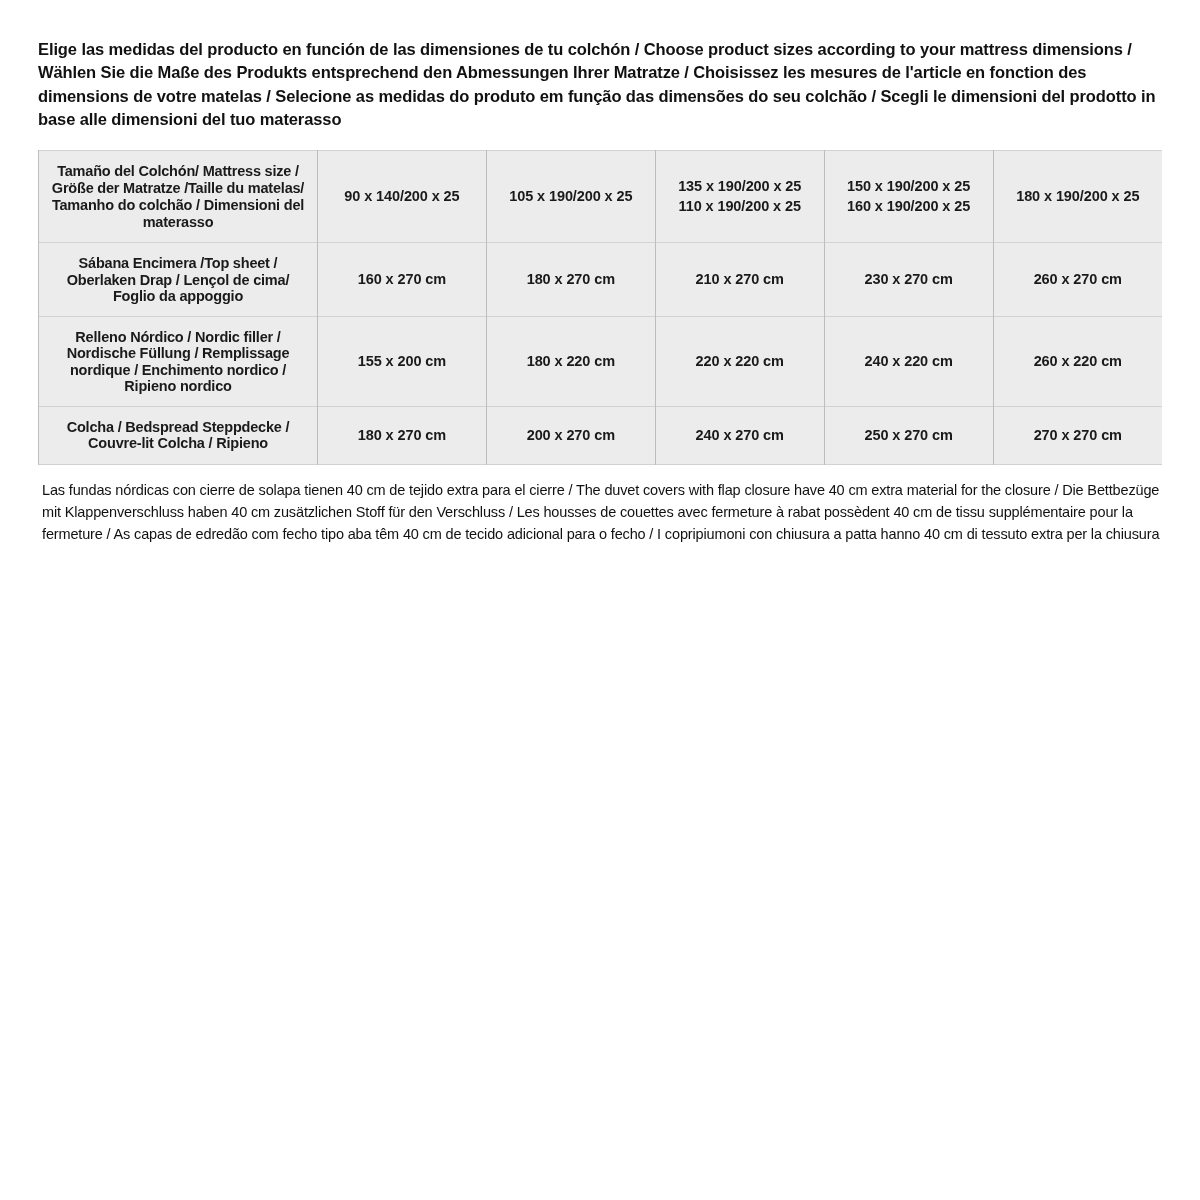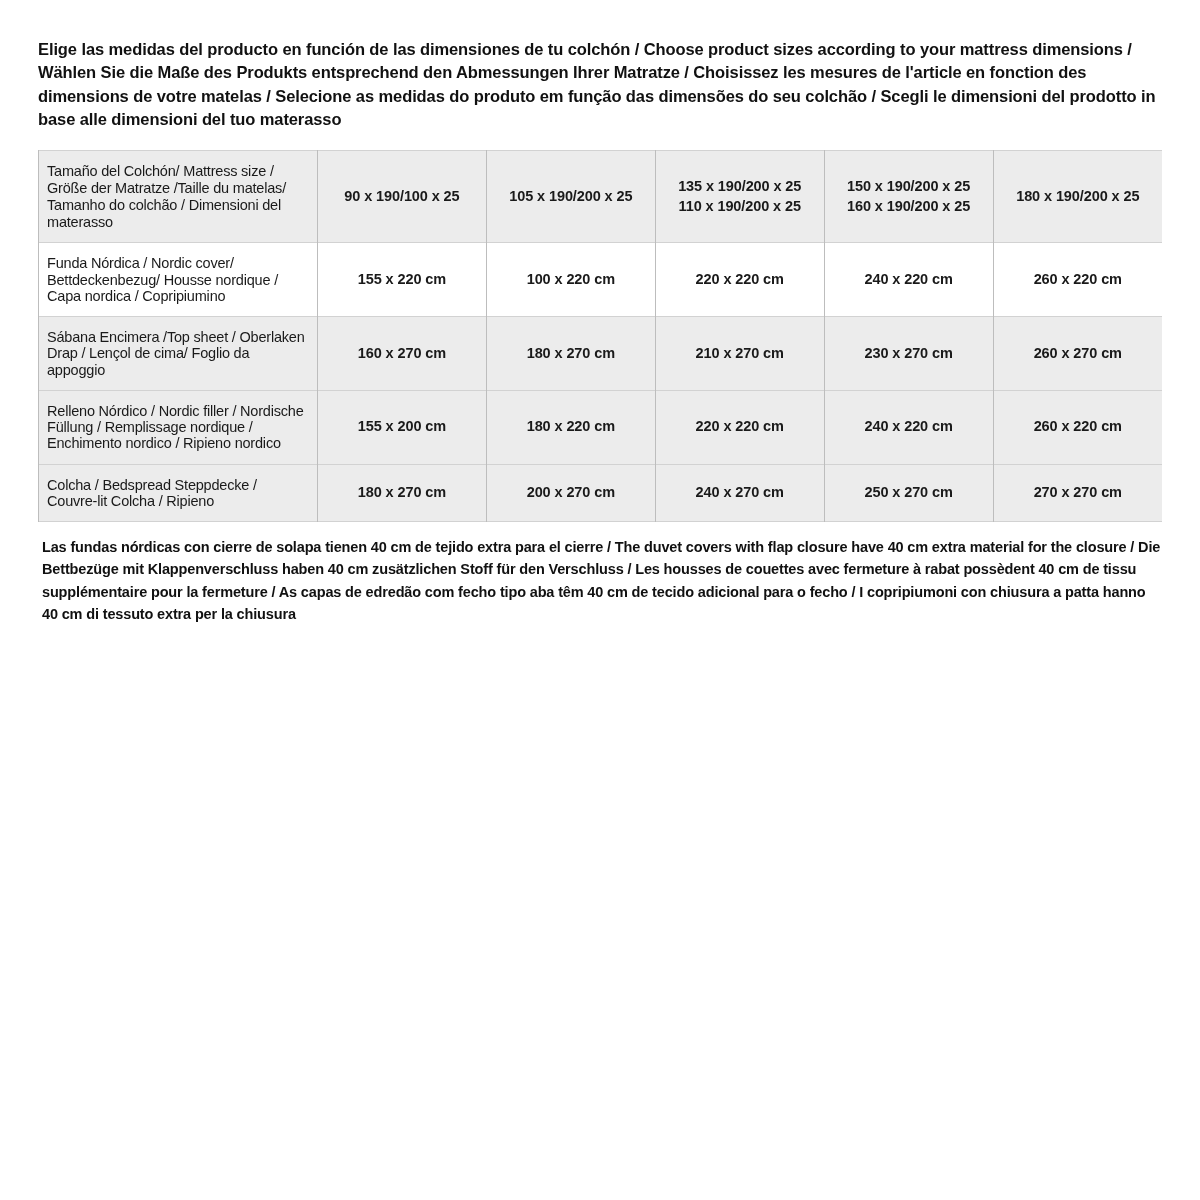--- a/index.html
+++ b/index.html
@@ -46,44 +46,44 @@
   }
   tr.shaded td {
     background: #ececec;
   }
   tr.plain td {
     background: #ffffff;
   }
   td.rowlabel {
     width: 262px;
     font-size: 14.5px;
-    font-weight: normal;
+    font-weight: bold;
     line-height: 1.12;
-    text-align: left;
+    text-align: center;
     padding-left: 6px;
     border-left: none;
     letter-spacing: -0.2px;
   }
   td.val {
     font-size: 14.5px;
     font-weight: bold;
     text-align: center;
     line-height: 1.35;
     letter-spacing: -0.1px;
   }
   td.val.last {
     border-right: none;
   }
   .hdr-label {
     font-size: 14.5px;
     line-height: 1.1;
   }
   .footnote {
     font-size: 14.5px;
-    font-weight: bold;
+    font-weight: normal;
     line-height: 1.55;
     margin-top: 14px;
     padding-left: 4px;
     letter-spacing: -0.15px;
     color: #111111;
   }
   .cell-multiline span {
     display: block;
   }
 </style>
@@ -95,21 +95,21 @@
   <div class="intro">Elige las medidas del producto en función de las dimensiones de tu colchón / Choose product sizes according to your mattress dimensions / Wählen Sie die Maße des Produkts entsprechend den Abmessungen Ihrer Matratze / Choisissez les mesures de l'article en fonction des dimensions de votre matelas / Selecione as medidas do produto em função das dimensões do seu colchão / Scegli le dimensioni del prodotto in base alle dimensioni del tuo materasso</div>
 
   <table class="size-table">
     <tbody>
       <tr class="shaded">
         <td class="rowlabel">
           <span class="hdr-label">Tamaño del Colchón/ Mattress size / Größe der Matratze /Taille du matelas/ Tamanho do colchão / Dimensioni del materasso</span>
         </td>
         <td class="val">
           <div class="cell-multiline">
-            <span>90 x 190/100 x 25</span>
+            <span>90 x 140/200 x 25</span>
           </div>
         </td>
         <td class="val">
           <div class="cell-multiline">
             <span>105 x 190/200 x 25</span>
           </div>
         </td>
         <td class="val">
           <div class="cell-multiline">
             <span>135 x 190/200 x 25</span>
@@ -122,28 +122,20 @@
             <span>160 x 190/200 x 25</span>
           </div>
         </td>
         <td class="val last">
           <div class="cell-multiline">
             <span>180 x 190/200 x 25</span>
           </div>
         </td>
       </tr>
 
-      <tr class="plain">
-        <td class="rowlabel">Funda Nórdica /  Nordic cover/ Bettdeckenbezug/ Housse nordique  / Capa nordica / Copripiumino</td>
-        <td class="val">155 x 220 cm</td>
-        <td class="val">100 x 220 cm</td>
-        <td class="val">220 x 220 cm</td>
-        <td class="val">240 x 220 cm</td>
-        <td class="val last">260 x 220 cm</td>
-      </tr>
 
       <tr class="shaded">
         <td class="rowlabel">Sábana Encimera /Top sheet / Oberlaken Drap / Lençol de cima/ Foglio da appoggio</td>
         <td class="val">160 x 270 cm</td>
         <td class="val">180 x 270 cm</td>
         <td class="val">210 x 270 cm</td>
         <td class="val">230 x 270 cm</td>
         <td class="val last">260 x 270 cm</td>
       </tr>
 

